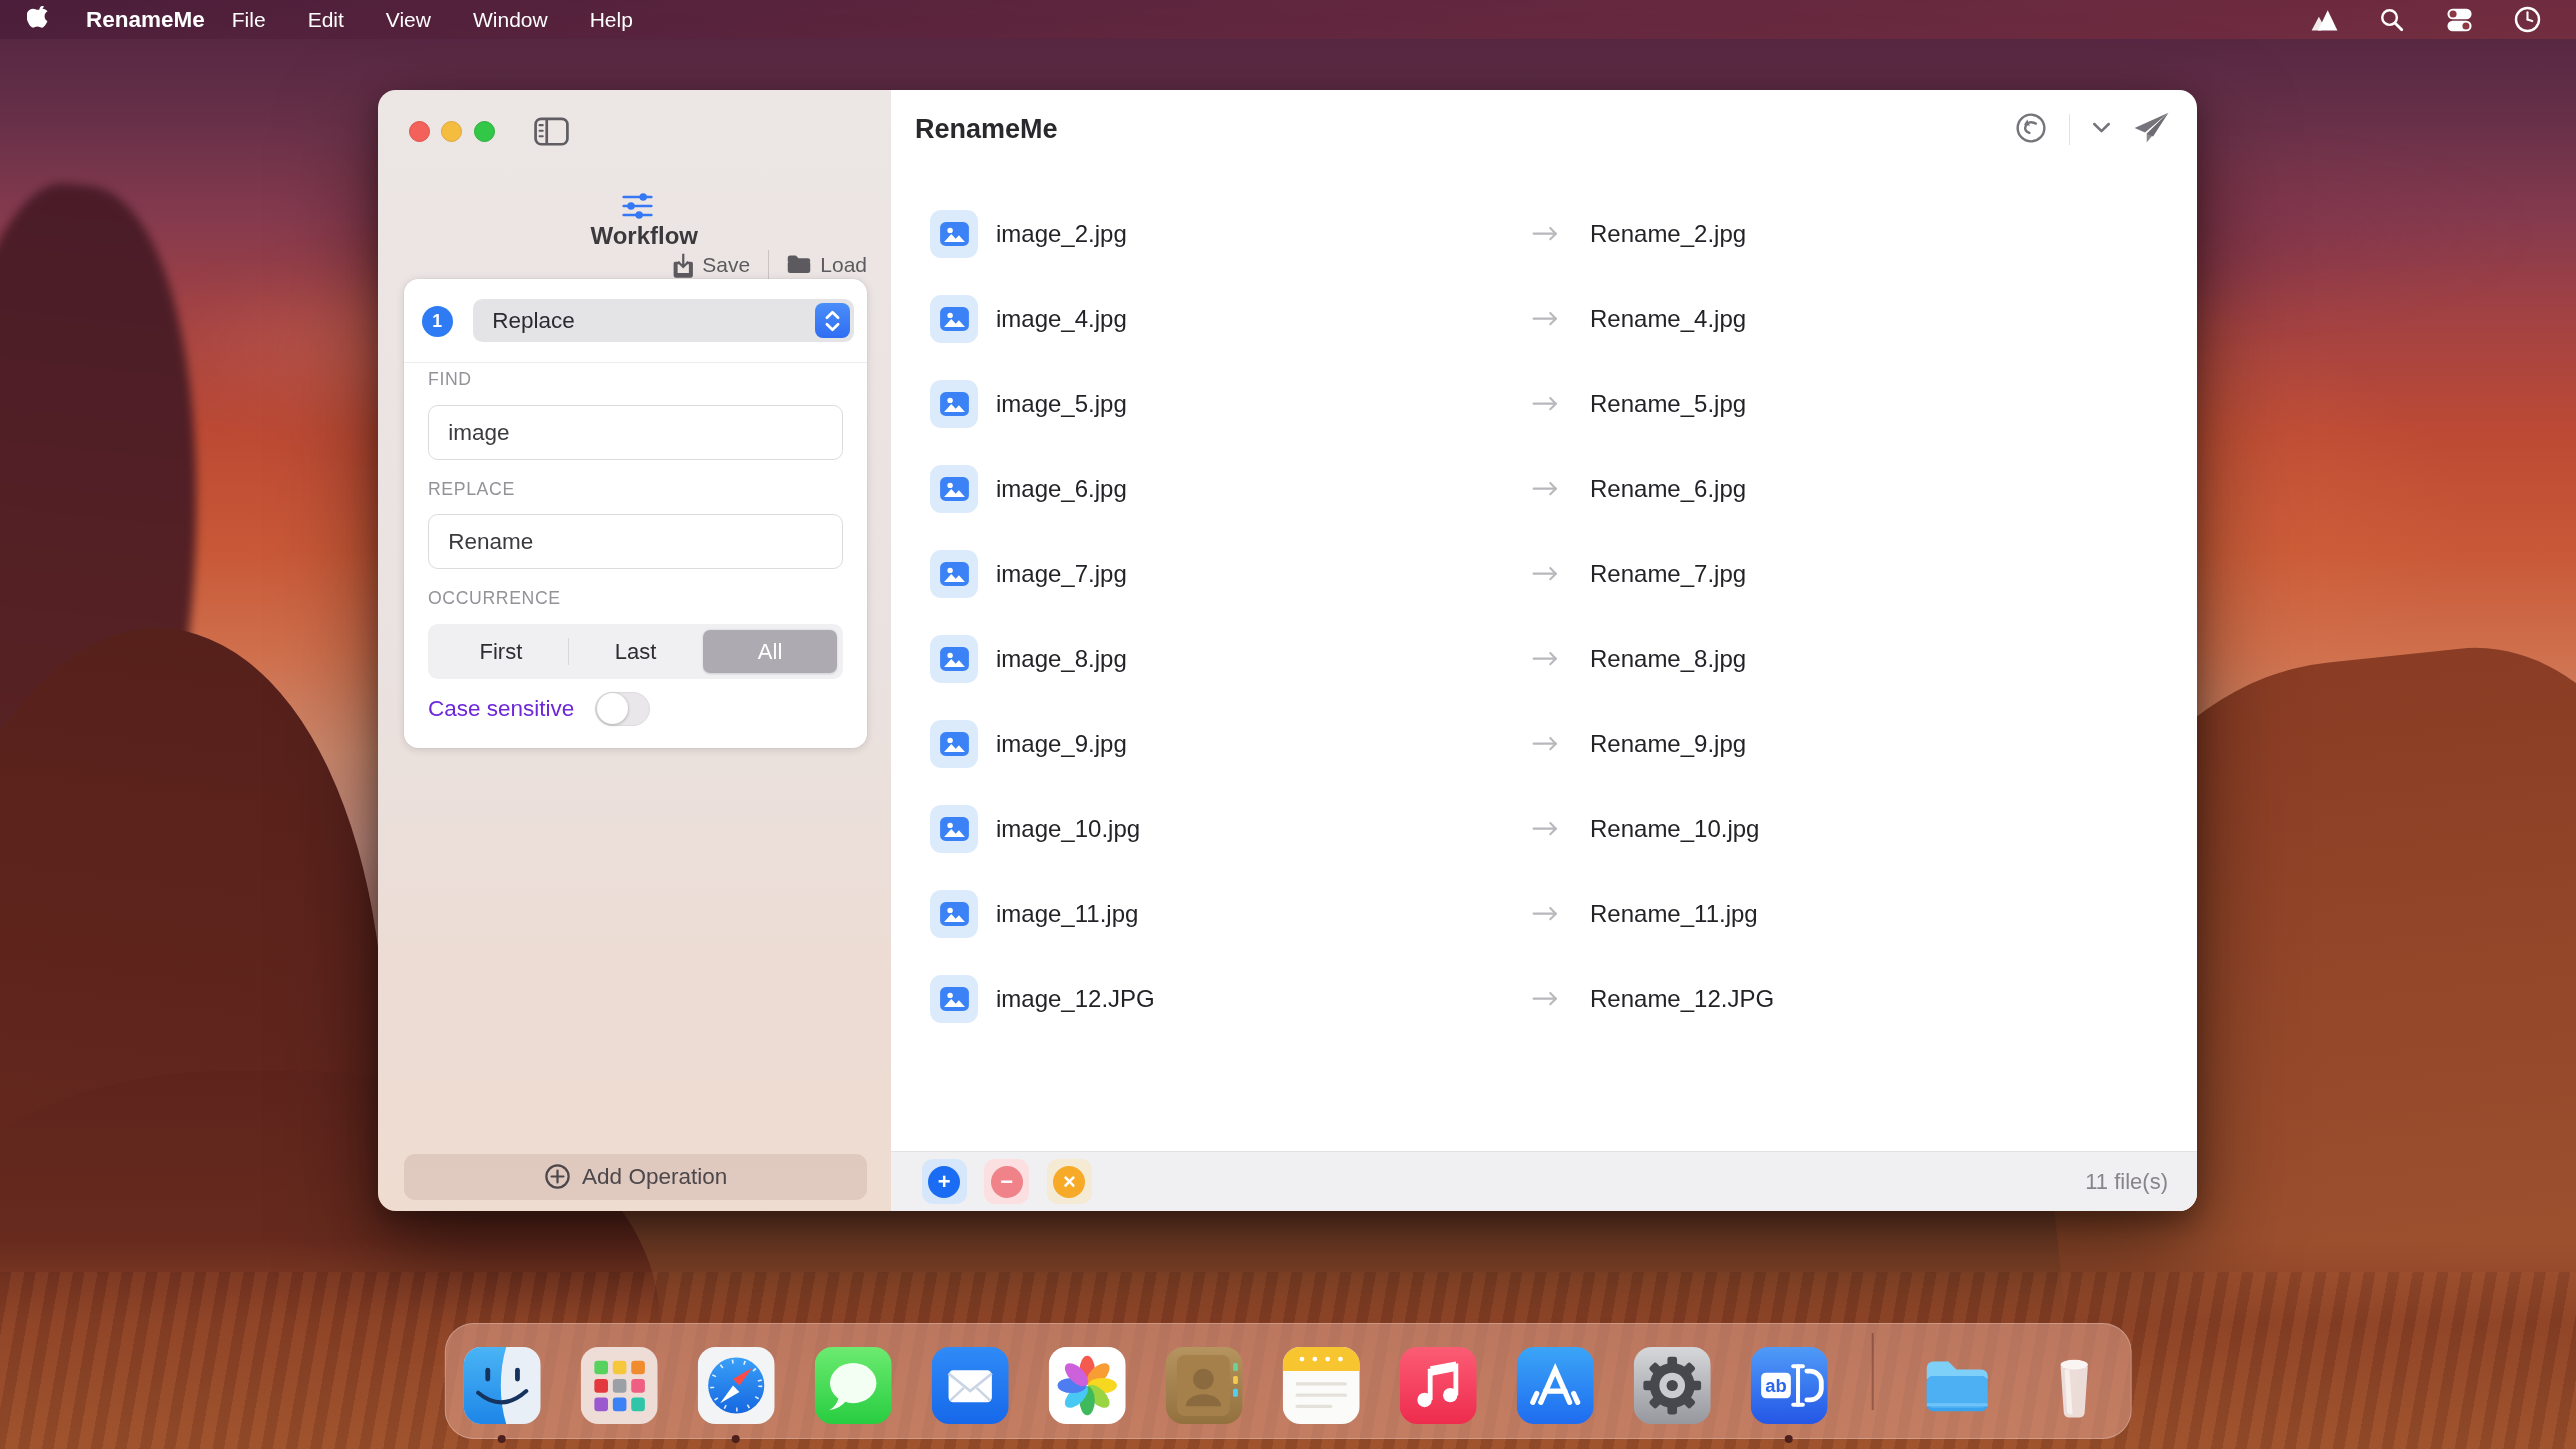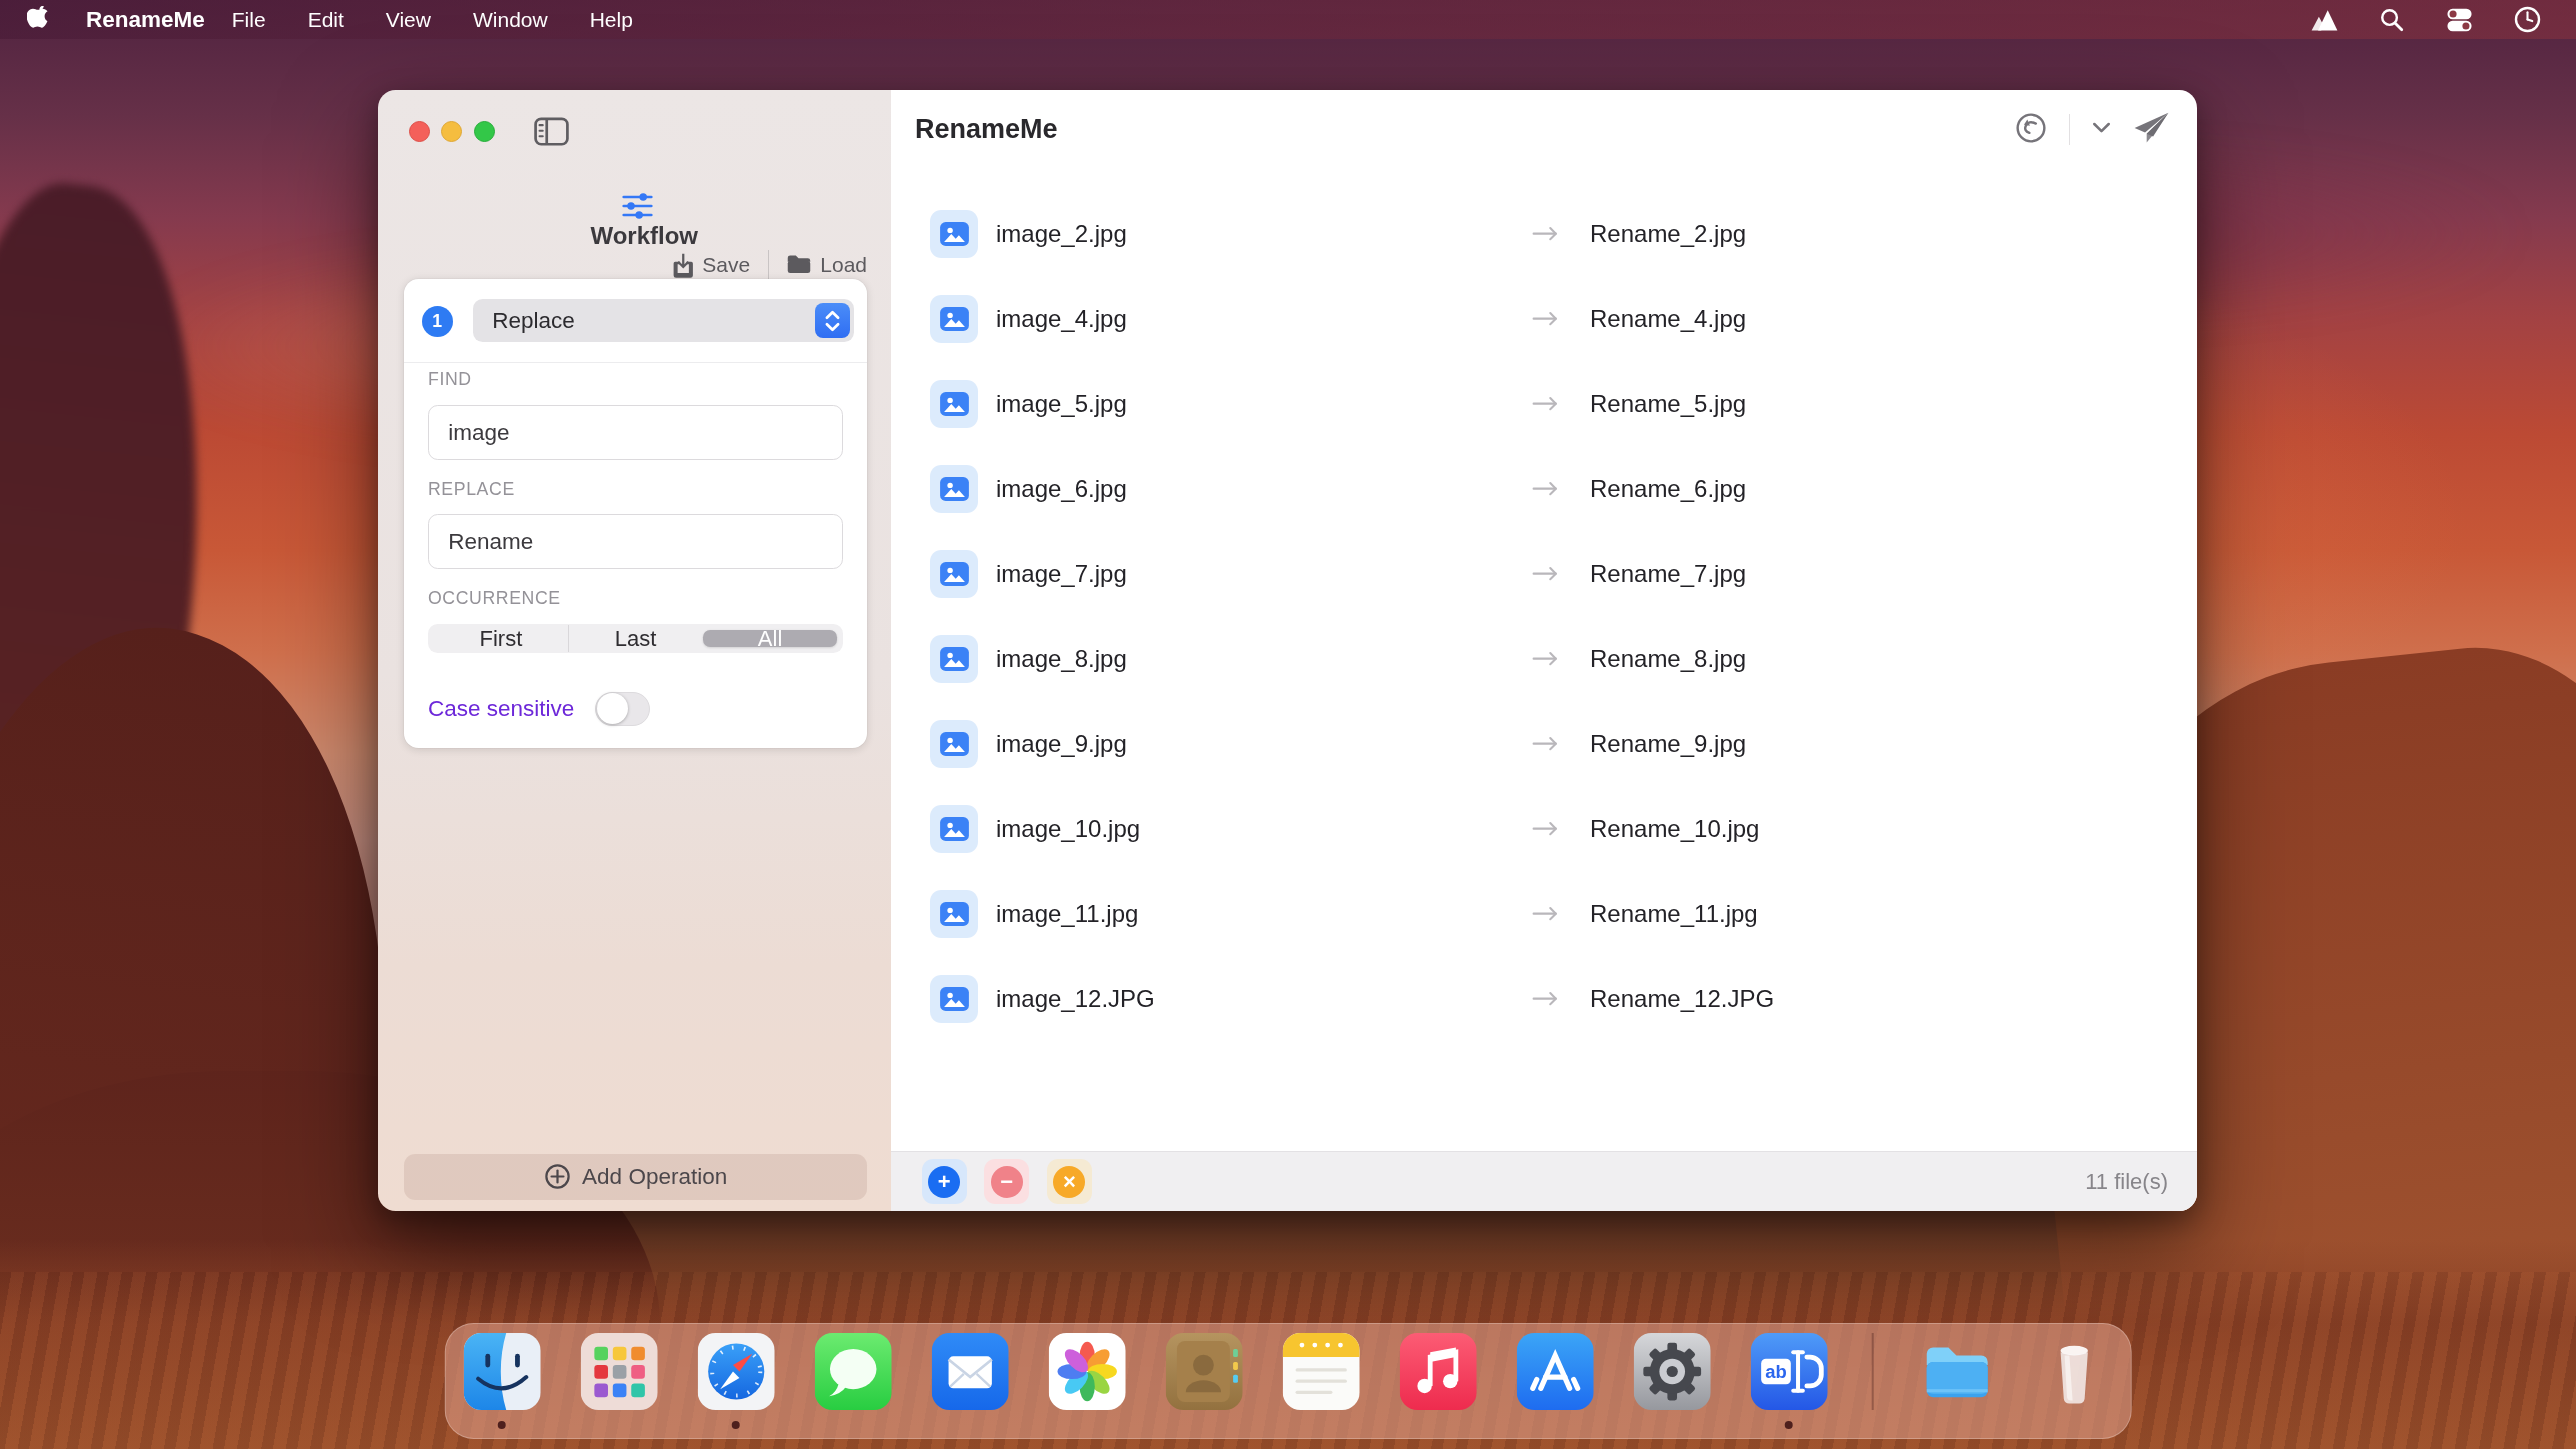--- a/index.html
+++ b/index.html
@@ -71,21 +71,21 @@
   .op-popup-chev { position:absolute; right:4px; top:4px; width:35px; height:35px; border-radius:8px;
     background:linear-gradient(180deg,#4b8df8,#2f6ef3); display:flex; align-items:center; justify-content:center; }
   .op-sep { position:absolute; top:83px; left:0; right:0; height:0.8px; background:#ececee; }
 
   .fieldlabel { position:absolute; left:24px; font-size:17.7px; letter-spacing:0.6px; color:#949298; }
   .txtfield { position:absolute; left:24px; right:24px; height:55px; border:1.6px solid #dcdadd; border-radius:9.7px;
     background:#fff; font-size:22.5px; color:#3c3a3e; padding:0 19.3px; font-family:"Liberation Sans",sans-serif; outline:none; }
   .lbl-find { top:90px; } .fld-find { top:126px; }
   .lbl-replace { top:200px; } .fld-replace { top:235px; }
   .lbl-occ { top:309px; }
-  .segmented { position:absolute; left:24px; right:24px; top:345px; height:29px; background:#f0eff1; border-radius:9.7px;
+  .segmented { position:absolute; left:24px; right:24px; top:345px; height:55px; background:#f0eff1; border-radius:9.7px;
     display:flex; padding:6px; }
   .seg { flex:1; display:flex; align-items:center; justify-content:center; font-size:22px; color:#2f2d31;
     border-radius:7.2px; position:relative; cursor:default; }
   .seg.selected { background:#adabb1; color:#fff; box-shadow:0 0.8px 2.4px rgba(0,0,0,.15); }
   .seg-div { width:0.8px; height:27px; background:#d9d7da; align-self:center; }
   .case-row { position:absolute; left:24px; top:412px; height:35px; display:flex; align-items:center; gap:21px; }
   .case-row .lab { font-size:22.5px; color:#6d28d9; }
   .toggle { width:55px; height:34px; border-radius:17px; background:#e9e7ea; border:0.8px solid #dddbde; position:relative; cursor:default; }
   .knob { position:absolute; left:0.8px; top:0.8px; width:31px; height:31px; border-radius:50%; background:#fff;
     box-shadow:0 0.8px 3.2px rgba(0,0,0,.3); }
@@ -115,21 +115,21 @@
   .fbtn .circ { width:32px; height:32px; border-radius:50%; color:#fff; font-size:22px; font-weight:700;
     display:flex; align-items:center; justify-content:center; line-height:1; }
   .fbtn-add { background:#d7e7fb; } .fbtn-add .circ { background:#1a6df2; }
   .fbtn-rem { background:#fbdfe1; } .fbtn-rem .circ { background:#f08289; }
   .fbtn-clr { background:#f5ead3; } .fbtn-clr .circ { background:#f7a928; }
   .fstatus { margin-left:auto; font-size:22px; color:#87858a; }
 
   
   .dock { position:absolute; left:50%; transform:translateX(-50%); bottom:10.5px; height:116px;
     background:rgba(216,152,130,.62); border:0.8px solid rgba(255,255,255,.25); border-radius:29px;
-    display:flex; align-items:flex-start; padding:9.7px 17.7px 0 17.7px; gap:40px; }
+    display:flex; align-items:center; padding:9.7px 17.7px 0 17.7px; gap:40px; }
   .dock-app { position:relative; width:77px; height:77px; cursor:default; }
   .dock-app svg { position:absolute; inset:0; display:block; }
   .run-dot { position:absolute; left:50%; transform:translateX(-50%); bottom:-19.3px; width:8px; height:8px;
     border-radius:50%; background:#4e201d; }
   .dock-divider { width:1.6px; height:77px; background:rgba(70,30,25,.35); margin:0 4.8px; align-self:flex-start; }
 </style>
 </head>
 <body>
 
 <div class="wp">

